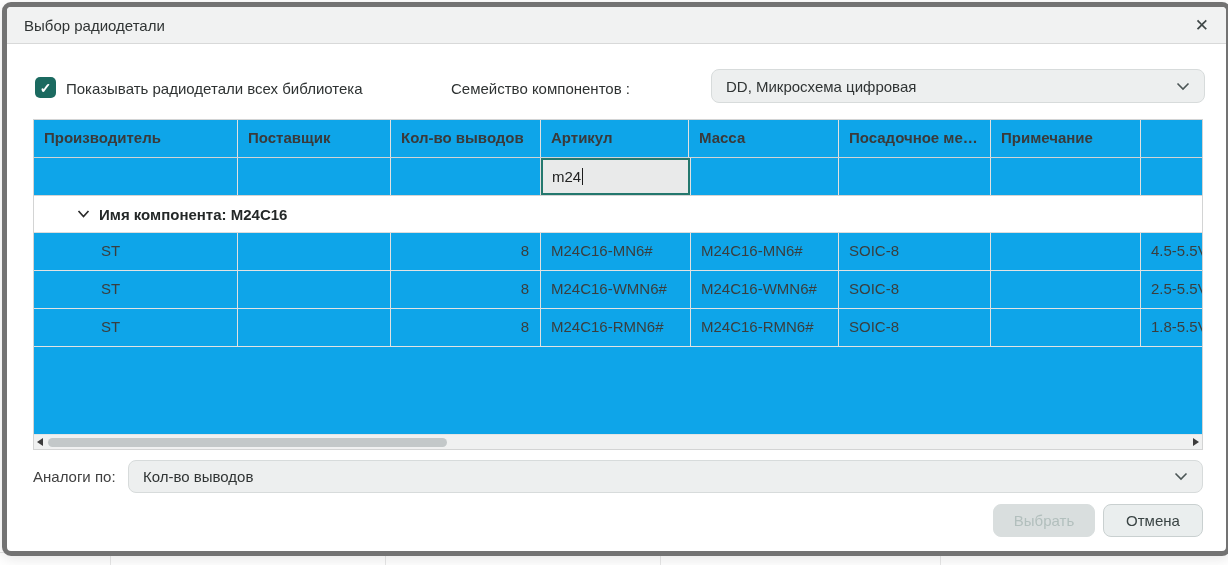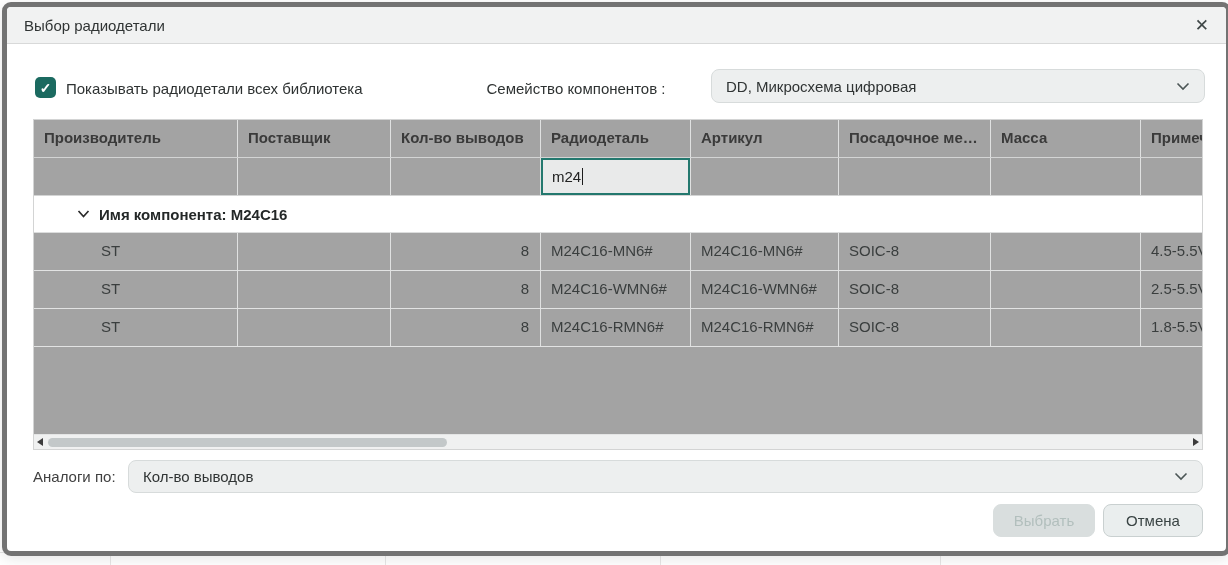--- a/index.html
+++ b/index.html
@@ -24,34 +24,34 @@
   .title{font-size:15px;color:#303434;}
   .close-btn{margin-left:auto;font-size:17px;color:#3f4747;line-height:1;cursor:default;}
 
   
   .chk{
     position:absolute;left:28px;top:70px;width:21px;height:21px;border-radius:5px;
     display:flex;align-items:center;justify-content:center;
   }
   .chk .mark{color:#fff;font-size:14px;font-weight:bold;line-height:1;}
   .chk-label{position:absolute;left:59px;top:73px;font-size:15px;color:#2e3232;}
-  .family-label{position:absolute;top:73px;left:444px;width:250px;text-align:center;font-size:15px;color:#2e3232;}
+  .family-label{position:absolute;top:73px;left:444px;width:250px;text-align:left;font-size:15px;color:#2e3232;}
   .select{
     background:#edefef;border:1px solid #d7dbdb;border-radius:8px;
     display:flex;align-items:center;padding:0 14px;box-sizing:border-box;
     font-size:15px;color:#303434;
   }
   .select .chev{margin-left:auto;flex:none;}
   .family-select{position:absolute;left:704px;top:62px;width:494px;height:34px;}
 
   
   .tbl{
     position:absolute;left:26px;top:112px;width:1170px;height:331px;
     border:1px solid #d3d4d4;box-sizing:border-box;overflow:hidden;
-    display:flex;flex-direction:column;background:#a3a3a3;
+    display:flex;flex-direction:column;background:#0ea5e9;
   }
   .trow{display:flex;flex:none;width:1257px;}
   .cell{box-sizing:border-box;border-right:1px solid #e0e1e1;padding:0 10px;
         font-size:15px;color:#3a3e3e;white-space:nowrap;overflow:hidden;}
   .c0{width:204px;} .c1{width:153px;} .c2{width:150px;} .c3{width:150px;}
   .c4{width:148px;} .c5{width:152px;} .c6{width:150px;} .c7{width:150px;}
   .thead{height:37px;border-bottom:1px solid #d3d4d4;}
   .thead .cell{line-height:36px;font-weight:bold;color:#3a3a3a;}
   .frow{height:37px;border-bottom:1px solid #d3d4d4;}
   .frow .cell{padding:0;}
@@ -115,24 +115,23 @@
         <polyline points="1.5,1.5 7,7 12.5,1.5" fill="none" stroke="#4c5656" stroke-width="1.6"></polyline>
       </svg>
   </div>
 
   <div class="tbl">
 
     <div class="trow thead">
       <div class="cell c0">Производитель</div>
       <div class="cell c1">Поставщик</div>
       <div class="cell c2">Кол-во выводов</div>
-      <div class="cell c3">Радиодеталь</div>
       <div class="cell c4">Артикул</div>
+      <div class="cell c6">Масса</div>
       <div class="cell c5">Посадочное ме…</div>
-      <div class="cell c6">Масса</div>
       <div class="cell c7">Примечание</div>
     </div>
 
     <div class="trow frow">
       <div class="cell c0"></div>
       <div class="cell c1"></div>
       <div class="cell c2"></div>
       <div class="cell c3">
         <div class="filter-input">
           <span>m24</span>

